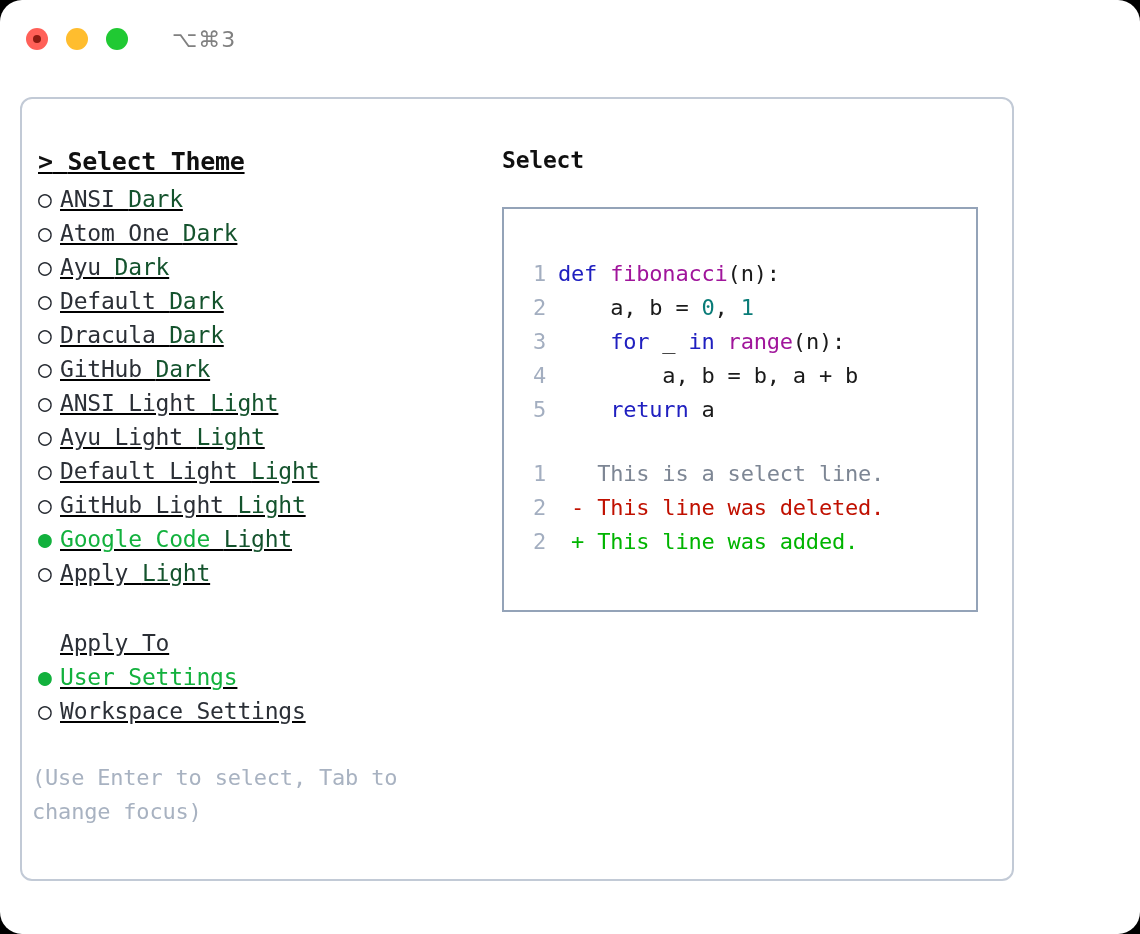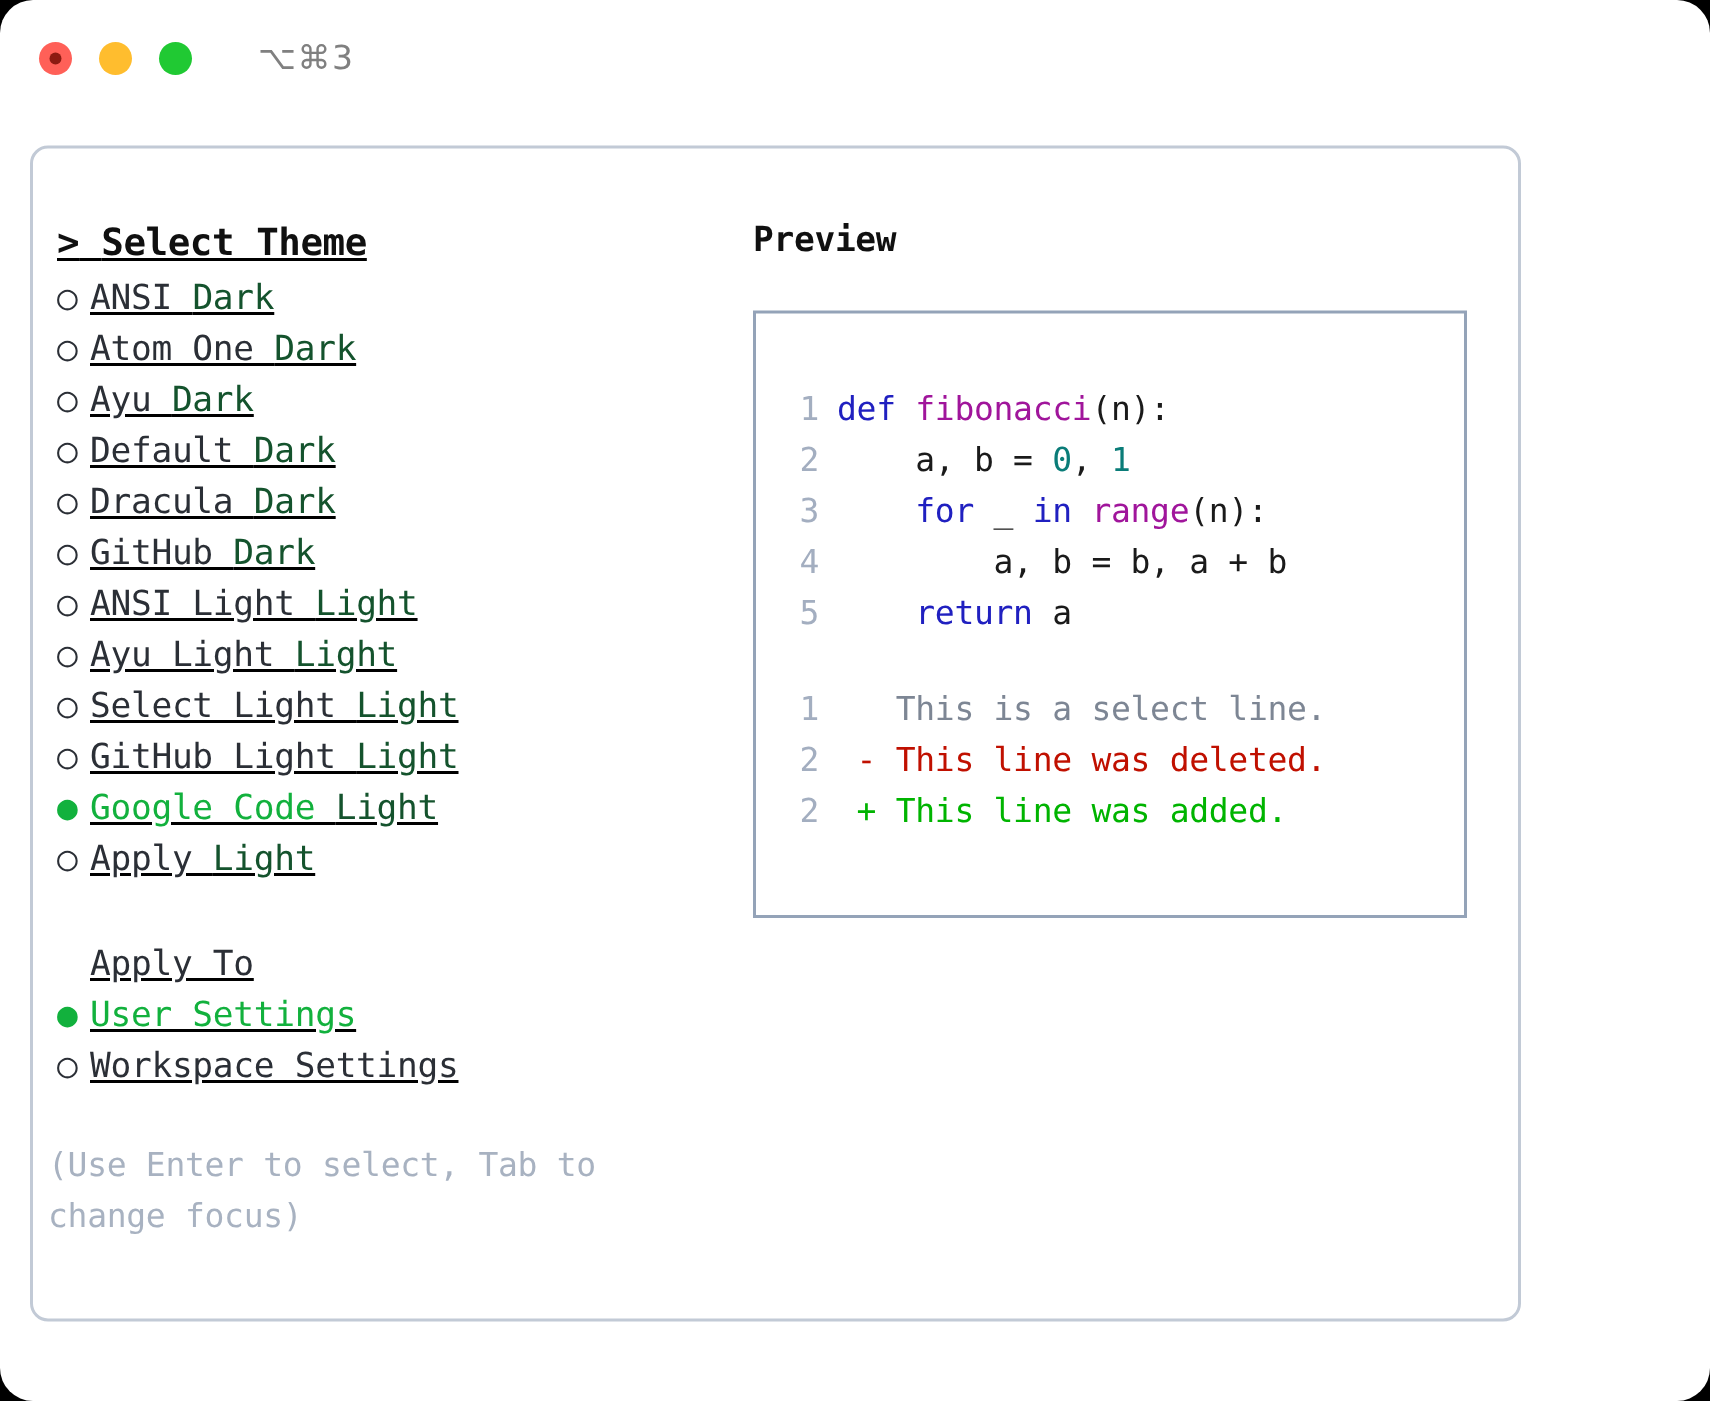--- a/index.html
+++ b/index.html
@@ -213,38 +213,38 @@
 
         <ul class="theme-list" id="theme-list">
             <li class="opt"><span class="bullet">○</span><span class="opt-label">ANSI </span><span class="opt-kind">Dark</span></li>
             <li class="opt"><span class="bullet">○</span><span class="opt-label">Atom One </span><span class="opt-kind">Dark</span></li>
             <li class="opt"><span class="bullet">○</span><span class="opt-label">Ayu </span><span class="opt-kind">Dark</span></li>
             <li class="opt"><span class="bullet">○</span><span class="opt-label">Default </span><span class="opt-kind">Dark</span></li>
             <li class="opt"><span class="bullet">○</span><span class="opt-label">Dracula </span><span class="opt-kind">Dark</span></li>
             <li class="opt"><span class="bullet">○</span><span class="opt-label">GitHub </span><span class="opt-kind">Dark</span></li>
             <li class="opt"><span class="bullet">○</span><span class="opt-label">ANSI Light </span><span class="opt-kind">Light</span></li>
             <li class="opt"><span class="bullet">○</span><span class="opt-label">Ayu Light </span><span class="opt-kind">Light</span></li>
-            <li class="opt"><span class="bullet">○</span><span class="opt-label">Select Light </span><span class="opt-kind">Light</span></li>
+            <li class="opt"><span class="bullet">○</span><span class="opt-label">Default Light </span><span class="opt-kind">Light</span></li>
             <li class="opt"><span class="bullet">○</span><span class="opt-label">GitHub Light </span><span class="opt-kind">Light</span></li>
             <li class="opt selected"><span class="bullet">●</span><span class="opt-label">Google Code </span><span class="opt-kind">Light</span></li>
             <li class="opt"><span class="bullet">○</span><span class="opt-label">Apply </span><span class="opt-kind">Light</span></li>
           </ul>
 
         <div class="section-head"><span class="bullet"></span><span>Apply To</span></div>
 
         <ul class="apply-list" id="apply-list">
             <li class="opt selected"><span class="bullet">●</span><span class="opt-label">User Settings</span></li>
             <li class="opt"><span class="bullet">○</span><span class="opt-label">Workspace Settings</span></li>
           </ul>
       </div>
 
       <div class="hint">(Use Enter to select, Tab to change focus)</div>
 
       <div class="right">
-        <div class="preview-title">Preview</div>
+        <div class="preview-title">Select</div>
 
         <div class="preview-box">
           <div id="code-block">
               <div class="code-line"><span class="ln">1</span><span class="kw">def </span><span class="fn">fibonacci</span><span class="pl">(n):</span></div>
               <div class="code-line"><span class="ln">2</span><span class="pl">    a, b = </span><span class="num">0</span><span class="pl">, </span><span class="num">1</span></div>
               <div class="code-line"><span class="ln">3</span><span class="pl">    </span><span class="kw">for</span><span class="pl"> _ </span><span class="kw">in</span><span class="pl"> </span><span class="fn">range</span><span class="pl">(n):</span></div>
               <div class="code-line"><span class="ln">4</span><span class="pl">        a, b = b, a + b</span></div>
               <div class="code-line"><span class="ln">5</span><span class="pl">    </span><span class="kw">return</span><span class="pl"> a</span></div>
             </div>
           <div class="diff-gap"></div>

